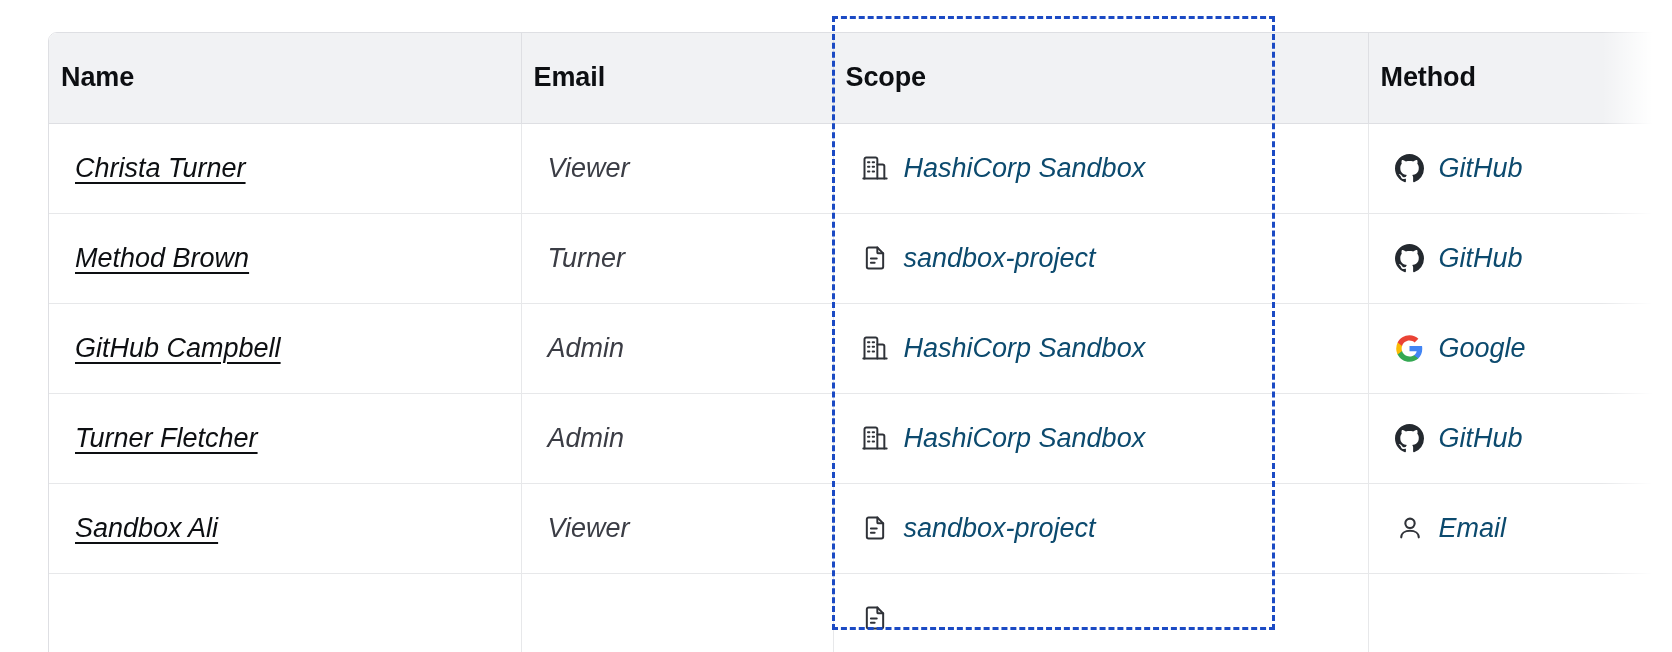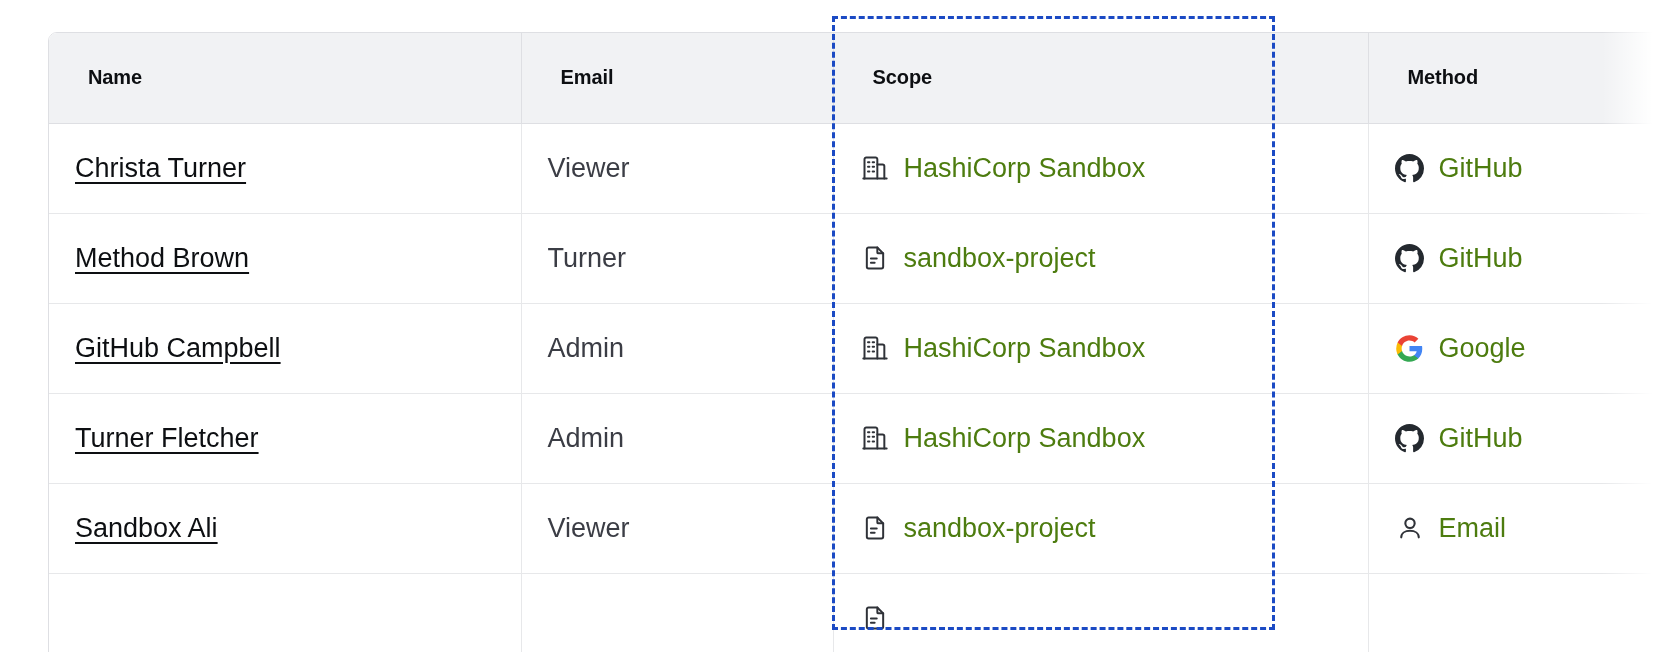--- a/index.html
+++ b/index.html
@@ -43,44 +43,45 @@
   }
 
   col.c-name   { width: 472px; }
   col.c-role   { width: 312px; }
   col.c-scope  { width: 535px; }
   col.c-method { width: 331px; }
 
   thead th {
     background: #f1f2f4;
     text-align: left;
-    font-size: 20px;
+    font-size: 27px;
     font-weight: bold;
     color: #0d0f12;
     letter-spacing: -0.1px;
-    padding: 0 0 0 39px;
+    padding: 0 0 0 12px;
     height: 90px;
     vertical-align: middle;
     border-bottom: 1px solid #dedfe3;
     border-right: 1px solid #dedfe3;
     box-sizing: border-box;
     white-space: nowrap;
   }
   thead th:last-child { border-right: none; }
 
   tbody td {
     height: 90px;
     padding: 0 0 0 26px;
     vertical-align: middle;
     border-bottom: 1px solid #e7e8ea;
     border-right: 1px solid #e7e8ea;
     box-sizing: border-box;
     font-size: 27px;
     color: #3b3d45;
     white-space: nowrap;
+    font-style: italic;
   }
   tbody td:last-child { border-right: none; }
   tbody tr:last-child td { border-bottom: 1px solid #e7e8ea; }
 
   
   .name-link {
     color: #0d0f12;
     text-decoration: underline;
     text-underline-offset: 5px;
     text-decoration-thickness: 2px;
@@ -96,21 +97,21 @@
   }
   .icon-cell .glyph {
     width: 30px;
     height: 30px;
     flex: 0 0 30px;
     display: flex;
     align-items: center;
     justify-content: center;
   }
   .icon-cell .glyph svg { display: block; }
-  .icon-cell .txt { font-size: 27px; color: #4d7c0f; }
+  .icon-cell .txt { font-size: 27px; color: #0c4a6e; }
 
   
   .edge-fade {
     position: absolute;
     top: 0;
     right: 0;
     width: 70px;
     height: 652px;
     background: linear-gradient(to right, rgba(255,255,255,0) 0%, #ffffff 72%);
     pointer-events: none;

